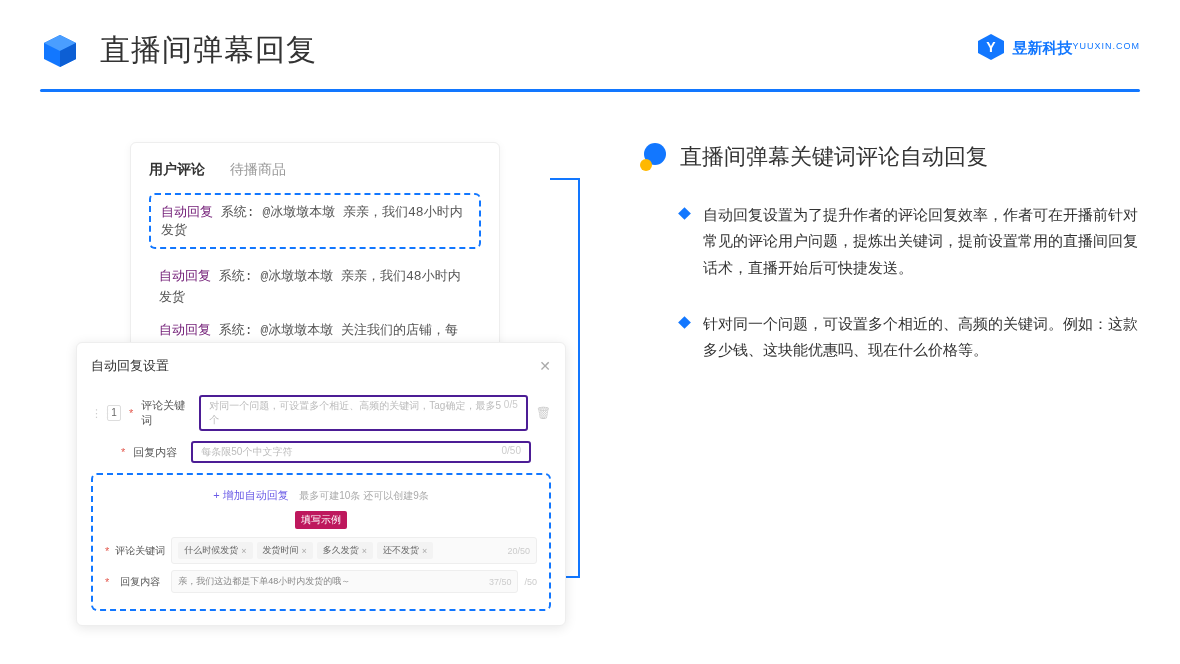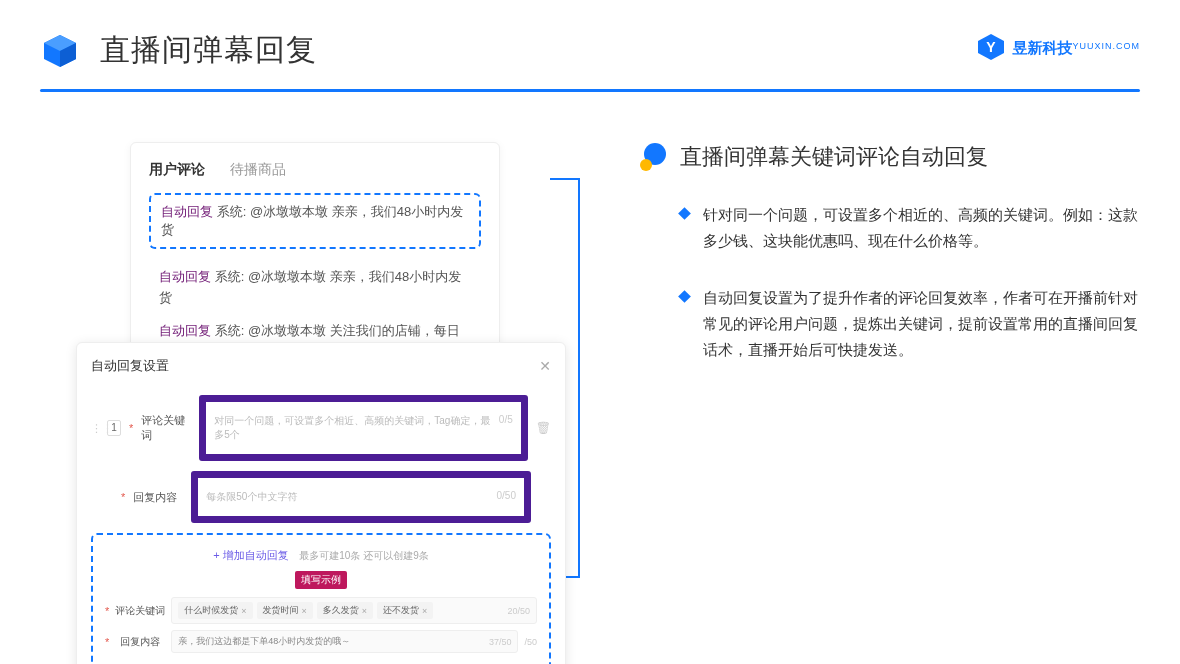--- a/index.html
+++ b/index.html
@@ -9,38 +9,38 @@
 .cube-icon svg{width:100%;height:100%;}
 .page-title{font-size:30px;font-weight:500;color:#333;letter-spacing:1px;}
 .brand{position:absolute;right:40px;top:32px;display:flex;align-items:center;}
 .brand-icon{width:30px;height:30px;margin-right:6px;}
 .brand-text{display:flex;flex-direction:row;}
 .brand-cn{color:#1277ff;font-size:15px;font-weight:600;line-height:1;}
 .brand-en{color:#1277ff;font-size:9px;letter-spacing:1px;line-height:1;margin-top:2px;}
 .hr{height:3px;background:#1277ff;margin:18px 40px 0 40px;border-radius:2px;}
 .content{display:flex;padding:50px 40px 0 60px;}
 .left{width:500px;position:relative;}
-.card1{position:absolute;left:70px;top:0;width:370px;background:#fff;border:1px solid #eee;border-radius:6px;padding:18px 18px 60px 18px;box-shadow:0 2px 8px rgba(0,0,0,0.05);}
+.card1{position:absolute;left:70px;top:0;width:370px;background:#fff;border:1px solid #eee;border-radius:6px;padding:18px 18px 60px 18px;box-shadow:0 2px 8px rgba(0,0,0,0.05);font-family:Liberation Mono, monospace;}
 .tabs{display:flex;gap:25px;margin-bottom:14px;font-size:14px;}
 .tab-active{color:#333;font-weight:600;}
 .tab{color:#999;}
 .dashed-box{border:2px dashed #1277ff;border-radius:6px;padding:8px 10px;margin-bottom:12px;font-size:13px;position:relative;}
 .auto-label{color:#701a75;font-weight:500;}
 .sys-text{color:#555;}
 .comment-line{font-size:13px;color:#555;padding:6px 10px;line-height:1.6;}
 .card2{position:absolute;left:16px;top:200px;width:490px;background:#fff;border:1px solid #eee;border-radius:6px;padding:14px 14px 14px 14px;box-shadow:0 2px 12px rgba(0,0,0,0.1);}
 .card2-header{display:flex;justify-content:space-between;align-items:center;margin-bottom:20px;}
 .card2-title{font-size:13px;color:#333;}
 .close-x{color:#aaa;font-size:14px;cursor:pointer;}
 .form-row{display:flex;align-items:center;margin-bottom:10px;font-size:11px;gap:8px;}
 .drag-handle{color:#ccc;font-size:11px;width:8px;}
 .row-num{width:14px;height:16px;border:1px solid #ddd;border-radius:2px;text-align:center;line-height:14px;font-size:10px;color:#666;}
 .req-star{color:#e35a4f;font-size:11px;}
 .field-label{color:#555;font-size:11px;width:50px;}
-.input-box{flex:1;border:7px solid #4c1d95;border-radius:3px;padding:12px 8px;font-size:10px;color:#bbb;display:flex;justify-content:space-between;background:#fff;}
+.input-box{flex:1;border:2px solid #4c1d95;border-radius:3px;padding:2px 8px;font-size:10px;color:#bbb;display:flex;justify-content:space-between;background:#fff;}
 .input-count{color:#ccc;font-size:10px;}
 .trash{color:#ccc;font-size:12px;}
 .dashed-box2{border:2px dashed #1277ff;border-radius:6px;padding:10px 12px;margin-top:8px;text-align:center;}
 .add-link{color:#6b5ce7;font-size:11px;}
 .add-hint{color:#aaa;font-size:10px;margin-left:6px;}
 .example-badge{background:#be185d;color:#fff;font-size:10px;padding:2px 6px;border-radius:2px;display:inline-block;margin:8px 0;}
 .ex-row{display:flex;align-items:center;margin-bottom:6px;font-size:10px;gap:6px;}
 .ex-label{color:#555;width:50px;font-size:10px;}
 .tag{background:#f3f3f3;color:#666;padding:2px 6px;border-radius:2px;font-size:9px;display:inline-flex;align-items:center;}
 .tag-x{margin-left:3px;color:#aaa;}
@@ -181,20 +181,20 @@
   <div class="right">
     <div class="section-head">
       <div class="bubble-icon">
         <div class="b1"></div>
           <div class="b2"></div>
       </div>
       <h2 class="section-title">直播间弹幕关键词评论自动回复</h2>
     </div>
     <div class="bullet-item">
       <div class="diamond"></div>
-      <div class="bullet-text">针对同一个问题，可设置多个相近的、高频的关键词。例如：这款多少钱、这块能优惠吗、现在什么价格等。</div>
+      <div class="bullet-text">自动回复设置为了提升作者的评论回复效率，作者可在开播前针对常见的评论用户问题，提炼出关键词，提前设置常用的直播间回复话术，直播开始后可快捷发送。</div>
     </div>
     <div class="bullet-item">
       <div class="diamond"></div>
-      <div class="bullet-text">自动回复设置为了提升作者的评论回复效率，作者可在开播前针对常见的评论用户问题，提炼出关键词，提前设置常用的直播间回复话术，直播开始后可快捷发送。</div>
+      <div class="bullet-text">针对同一个问题，可设置多个相近的、高频的关键词。例如：这款多少钱、这块能优惠吗、现在什么价格等。</div>
     </div>
   </div>
 </div>
 
 </body></html>

